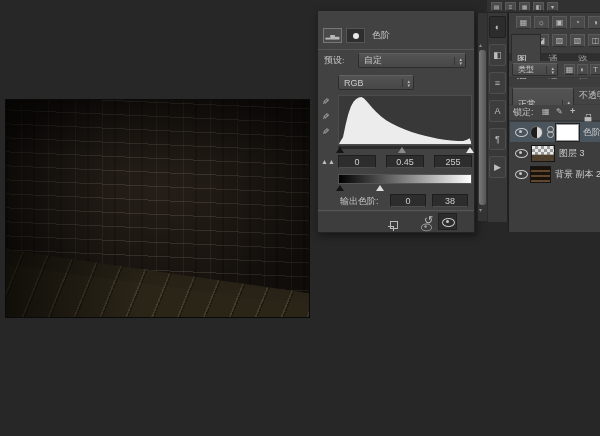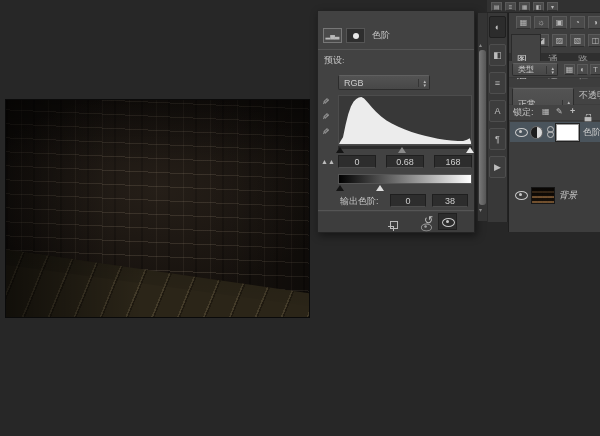--- a/index.html
+++ b/index.html
@@ -107,22 +107,29 @@
     <div class="abs" style="left:0; top:15px; width:156px; height:20px;">
       <span class="abs chip" style="left:5px; top:2px; width:19px; height:15px; line-height:14px; font-size:6px; border-color:#777;">▂▅▃</span>
       <span class="abs" style="left:28px; top:2px; width:19px; height:15px; background:#2e2e2e; border:1px solid #555;">
         <span class="abs" style="left:6px; top:4px; width:6px; height:6px; background:#e8e8e8; border-radius:50%;"></span>
       </span>
       <span class="abs txt" style="left:54px; top:3px;">色阶</span>
     </div>
     <div class="abs sep" style="left:0; top:38px; width:156px;"></div>
 
     <div class="abs txt" style="left:6px; top:43px;font-family:Liberation Serif, serif;">预设:</div>
-
-    <div class="abs dd" style="left:20px; top:64px; width:92px; height:15px;">
+    <div class="abs dd" style="left:40px; top:42px; width:108px; height:15px;">
+      <span>自定</span>
+      <span class="arrs">
+          <i>▴</i>
+          <i>▾</i>
+        </span>
+    </div>
+
+    <div class="abs dd" style="left:20px; top:64px; width:76px; height:15px;">
       <span>RGB</span>
       <span class="arrs">
           <i>▴</i>
           <i>▾</i>
         </span>
     </div>
     <div class="abs dd" style="left:117px; top:64px; width:34px; height:15px; justify-content:flex-start; padding:0;margin-top:32px;">
       <span>自动</span>
     </div>
 
@@ -138,22 +145,22 @@
 
     <div class="abs" style="left:20px; top:135px; width:134px; height:3px; background:#2a2a2a;"></div>
     <div class="abs" style="left:20px; top:136px; width:134px; height:8px;">
       <span class="tri" style="left:-2px; border-bottom-color:#141414;"></span>
       <span class="tri" style="left:calc(48% - 4px); border-bottom-color:#8a8a8a;"></span>
       <span class="tri" style="left:calc(100% - 6px); border-bottom-color:#e8e8e8;"></span>
     </div>
 
     <span class="abs glyph" style="left:3px; top:146px; font-size:7px;">▲▲</span>
     <div class="abs numbox" style="left:20px; top:144px; width:38px;">0</div>
-    <div class="abs numbox" style="left:68px; top:144px; width:38px;">0.68</div>
-    <div class="abs numbox" style="left:116px; top:144px; width:38px;">168</div>
+    <div class="abs numbox" style="left:68px; top:144px; width:38px;">0.45</div>
+    <div class="abs numbox" style="left:116px; top:144px; width:38px;">255</div>
 
     <div class="abs" style="left:20px; top:163px; width:134px; height:10px; background:linear-gradient(90deg,#000,#fff); border:1px solid #555;"></div>
     <div class="abs" style="left:20px; top:174px; width:134px; height:8px;">
       <span class="tri" style="left:-2px; border-bottom-color:#141414;"></span>
       <span class="tri" style="left: calc(31% - 4px); border-bottom-color: rgb(221, 221, 221);"></span>
     </div>
 
     <span class="abs txt" style="left:22px; top:184px;">输出色阶:</span>
     <div class="abs numbox" style="left:72px; top:183px; width:36px;">0</div>
     <div class="abs numbox" style="left:114px; top:183px; width:36px;">38</div>
@@ -247,20 +254,25 @@
       <span class="abs mini-lock" style="left:75px; top:3px; transform:scale(.85);"></span>
     </div>
 
     <div class="abs layer-row" style="top:109px; background:#4a545c;">
       <span class="eye"></span>
       <span class="adj-circle"></span>
       <span class="link8"></span>
       <span class="mask-thumb"></span>
       <span class="name">色阶</span>
     </div>
-    <div class="abs layer-row" style="top:172px;">
+    <div class="abs layer-row" style="top:130px;">
       <span class="eye"></span>
-      <span class="thumb brick2"></span>
-      <span class="name" style="font-style:italic;">背景</span>
+      <span class="thumb checker"></span>
+      <span class="name">图层 3</span>
+    </div>
+    <div class="abs layer-row" style="top:151px;">
+      <span class="eye"></span>
+      <span class="thumb brick"></span>
+      <span class="name">背景 副本 2</span>
     </div>
   </div>
 
 </div>
 
 </body></html>

